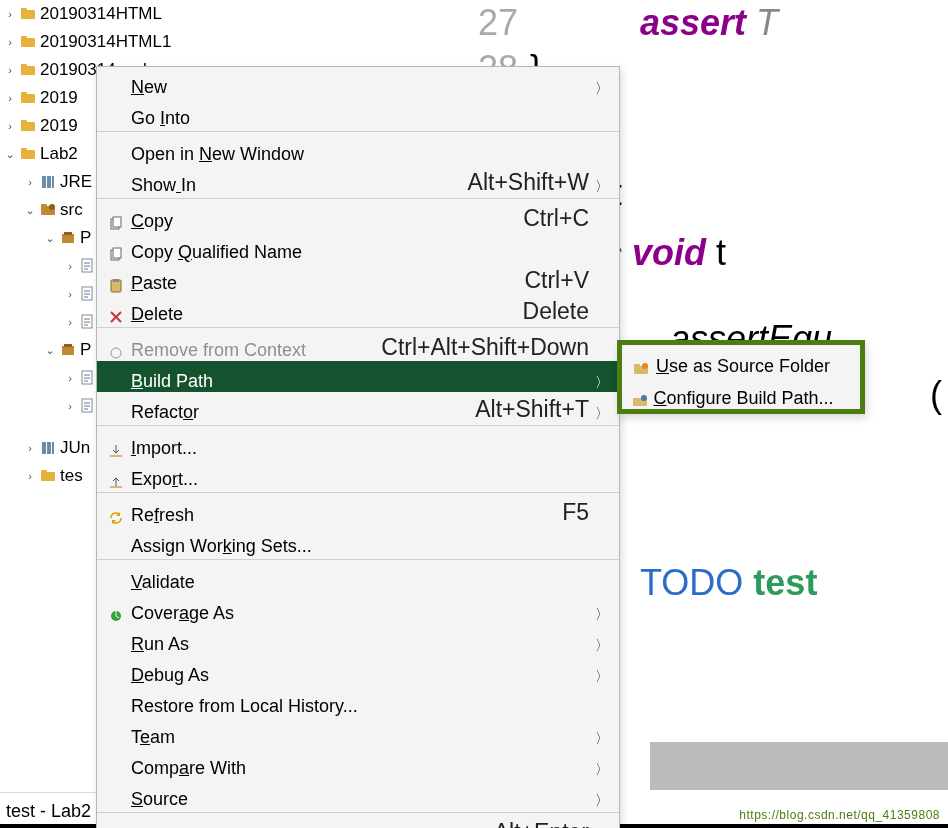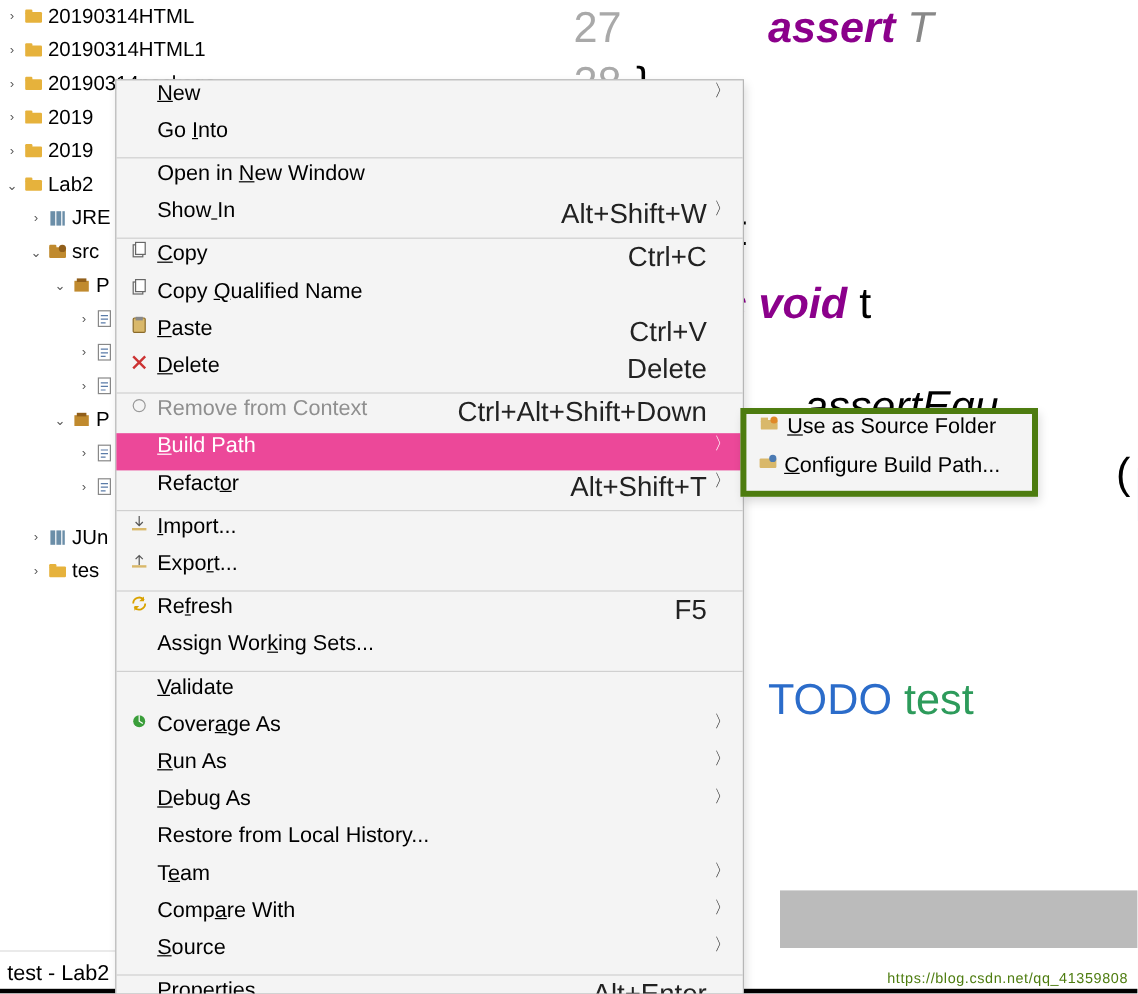--- a/index.html
+++ b/index.html
@@ -38,45 +38,45 @@
   background: #fff;
   font-size: 36px; color: #a9a9a9;
 }
 .gutter div { text-align: right; padding-right: 12px; height: 46px; line-height: 46px; }
 .editor-code {
   position: absolute; left: 90px; top: 0; right: 0; color: #000;
   font-size: 36px; line-height: 46px;
 }
 .editor-code .kw { color: #8b008b; font-weight: bold; font-style: italic; }
 .editor-code .blue { color: #2b6cca; font-weight: normal; }
-.editor-code .green { color: #2d9b5b; font-weight: normal; }
+.editor-code .green { color: #2d9b5b; font-weight: bold; }
 .editor-code .italic { font-style: italic; }
 .editor-code .grey { color: #888; font-style: italic; }
 
 .sel-hl { position:absolute; left:440px; top:390px; width:508px; height:44px; background:#cde4ff; opacity:.5; }
 .editor-grey { position:absolute; left:650px; top:742px; width:298px; height:48px; background:#bbb; }
 .watermark { position:absolute; right:8px; bottom:6px; color:#4d7c0f; font-size:12px; letter-spacing:.5px; }
 
 
 .ctxmenu {
   position: absolute; left: 96px; top: 66px; width: 524px;
   background: #f4f4f4; border: 1px solid #b6b6b6;
   box-shadow: 2px 4px 8px rgba(0,0,0,.15);
   font-size: 18px; color: #000;
 }
 .ctxmenu .sep { height: 1px; background: #d0d0d0; margin: 2px 0; }
-.mi { display:flex; align-items:flex-start; height:31px; padding: 0 10px 0 4px; }
+.mi { display:flex; align-items:flex-end; height:31px; padding: 0 10px 0 4px; }
 .mi .mi-icon { width: 30px; display:flex; justify-content:center; color:#666; font-size:15px; }
 .mi .mi-label { flex: 0 0 auto; }
 .mi .mi-label u { text-decoration: underline; }
 .mi .spacer { flex: 1; }
 .mi .accel { color: #222; font-size: 23px; padding-right: 2px; }
 .mi .arrow { width: 18px; text-align:right; color:#333; font-size: 14px; }
 .mi.disabled { color:#8f8f8f; }
-.mi.highlight { background:#ec4899; color:#fff; }
+.mi.highlight { background:#14532d; color:#fff; }
 .mi.highlight .mi-icon, .mi.highlight .accel, .mi.highlight .arrow { color:#fff; }
 
 
 .submenu {
   position: absolute; left: 617px; top: 340px; width: 248px;
   background: #f4f4f4; border: 5px solid #4d7c0f;
   box-shadow: 2px 4px 8px rgba(0,0,0,.15);
   font-size: 18px;
 }
 .submenu .mi { height: 32px; }

